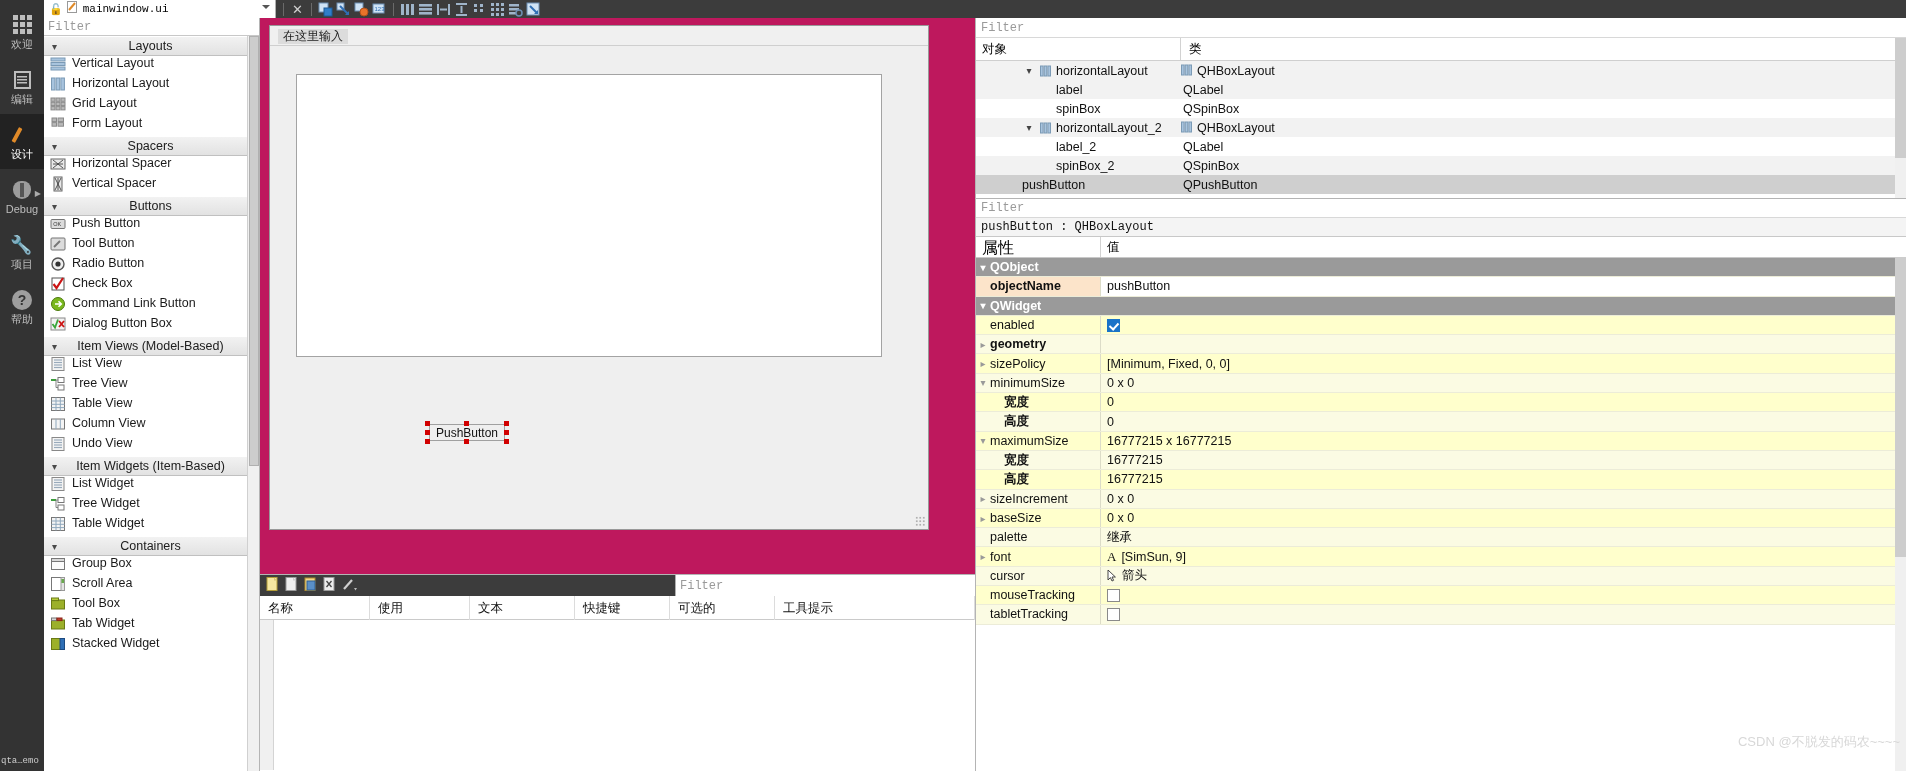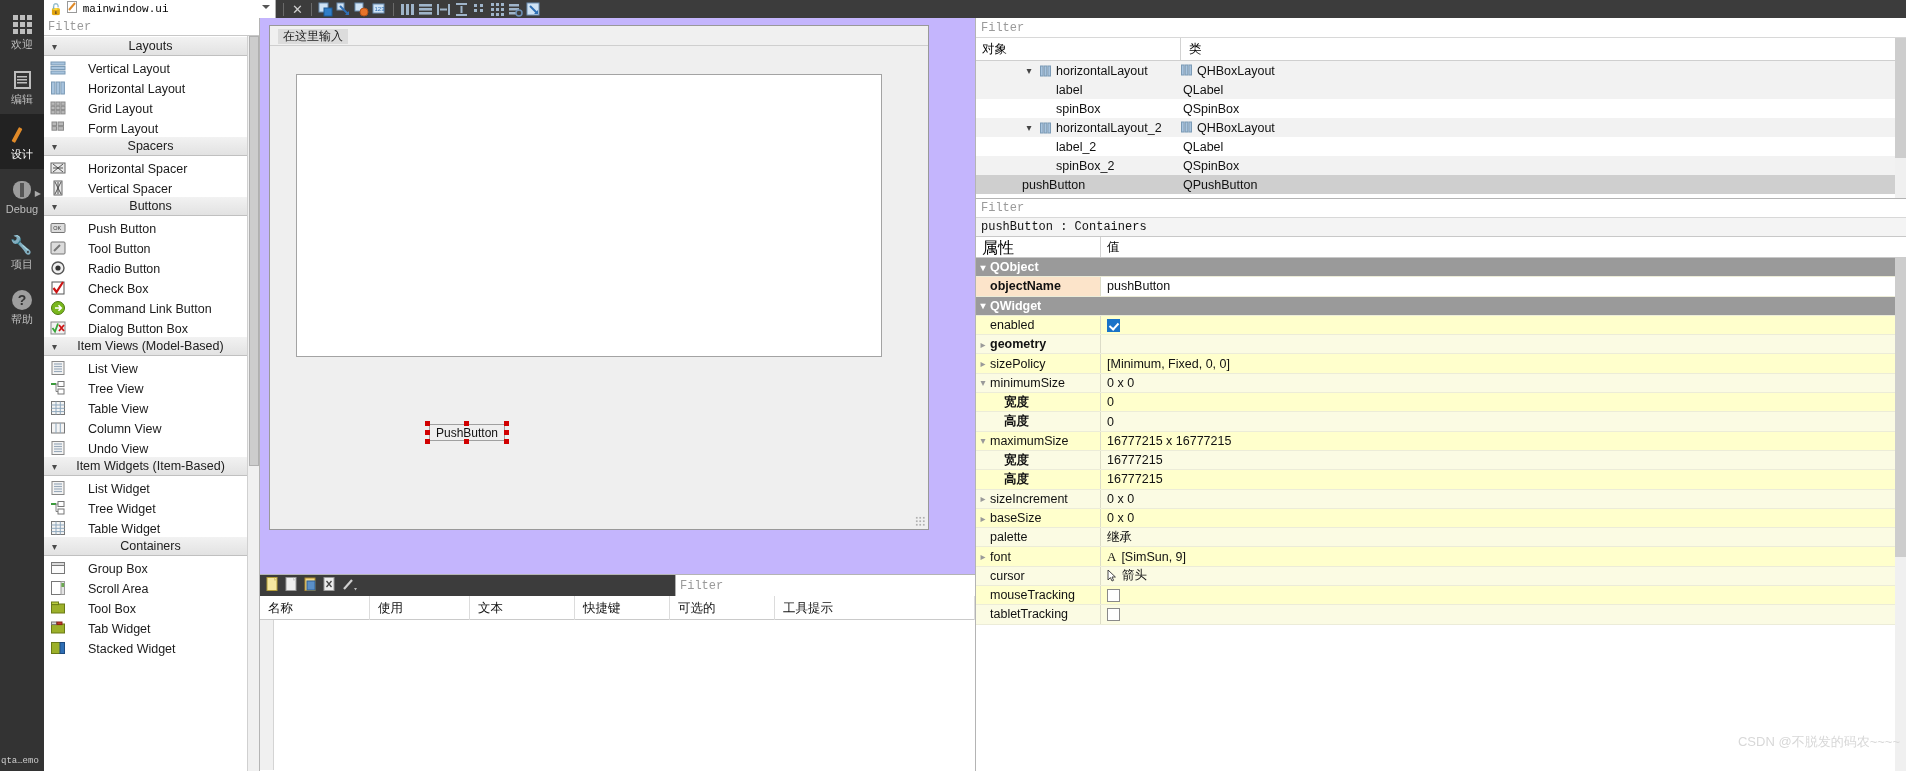--- a/index.html
+++ b/index.html
@@ -61,21 +61,21 @@
   }
   .wb-list { height:735px; overflow:hidden; position:relative; }
   .wb-group {
     height:20px; background: linear-gradient(#f2f2f2,#e2e2e2);
     border-top:1px solid #ffffff; border-bottom:1px solid #c0c0c0;
     display:flex; align-items:center; position:relative; font-size:12.5px; color:#202020;
   }
   .wb-group .chev { position:absolute; left:8px; font-size:10px; color:#4a4a4a; }
   .wb-group .gtitle { width:100%; text-align:center; padding-right:2px; }
   .wb-item {
-    height:20px; display:flex; align-items:flex-end; padding-left:6px; gap:22px;
+    height:20px; display:flex; align-items:flex-start; padding-left:6px; gap:6px;
     font-size:12.5px; color:#1a1a1a;
   }
   .wb-ico { width:16px; height:16px; flex:0 0 16px; display:block; }
 
   
   .wb-scroll { position:absolute; right:0; top:18px; width:12px; height:735px; background:#f0f0f0; border-left:1px solid #d0d0d0;}
   .wb-thumb { position:absolute; top:0px; left:1px; width:10px; height:430px; background:#cdcdcd; border:1px solid #b0b0b0; }
 
   
   .topbar {
@@ -89,21 +89,21 @@
     border-right:1px solid #b0b0b0;
   }
   .tb-caret { position:absolute; left:218px; top:5px; width:0;height:0;
     border-left:4px solid transparent;border-right:4px solid transparent;border-top:4px solid #555; }
   .tb-tools { position:absolute; left:236px; top:0; height:18px; display:flex; align-items:center; gap:3px; }
   .tb-sep { width:1px; height:13px; background:#6a6a6a; margin:0 3px; }
   .tb-ico { width:15px; height:15px; display:block; }
 
   
   .center {
-    position:absolute; left:260px; top:18px; width:715px; height:624px; background:#c4b5fd;
+    position:absolute; left:260px; top:18px; width:715px; height:624px; background:#be185d;
   }
   .formcanvas {
     position:absolute; left:9px; top:7px; width:660px; height:505px;
     background:#efefef;
     background-image: radial-gradient(#b9b9b9 0.5px, transparent 0.6px);
     background-size: 10px 10px; background-position: 4px 4px;
     border:1px solid #999;
   }
   .menubar-strip {
     position:absolute; left:0; top:0; width:100%; height:20px; background:#f0f0f0;
@@ -859,21 +859,21 @@
           </span>
         </div>
       </div>
       <div class="objtree-scroll">
         <div class="objtree-thumb"></div>
       </div>
     </div>
 
     <div class="propeditor">
       <div class="pe-filter">Filter</div>
-      <div class="pe-obj">pushButton : Containers</div>
+      <div class="pe-obj">pushButton : QHBoxLayout</div>
       <div class="pe-head">
         <div class="c1">属性</div>
         <div class="c2">值</div>
       </div>
 
       <div class="pe-rows">
 
         <div class="pe-row group">
           <span class="k">
               <span class="exp">▾</span>

